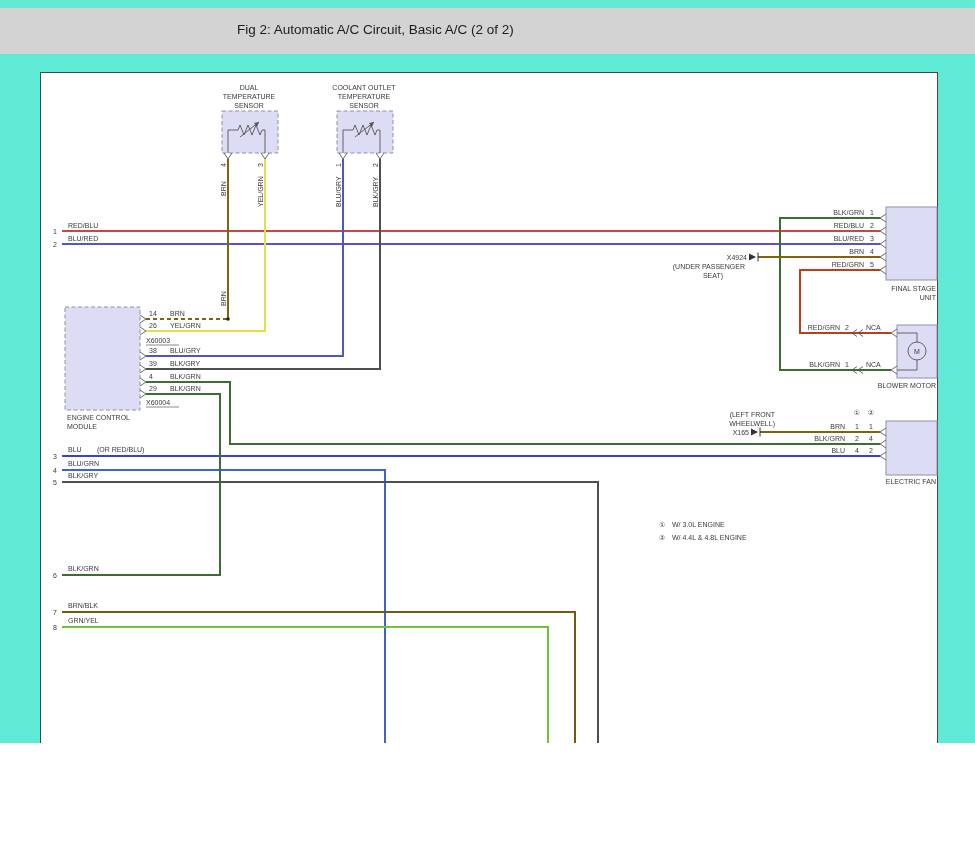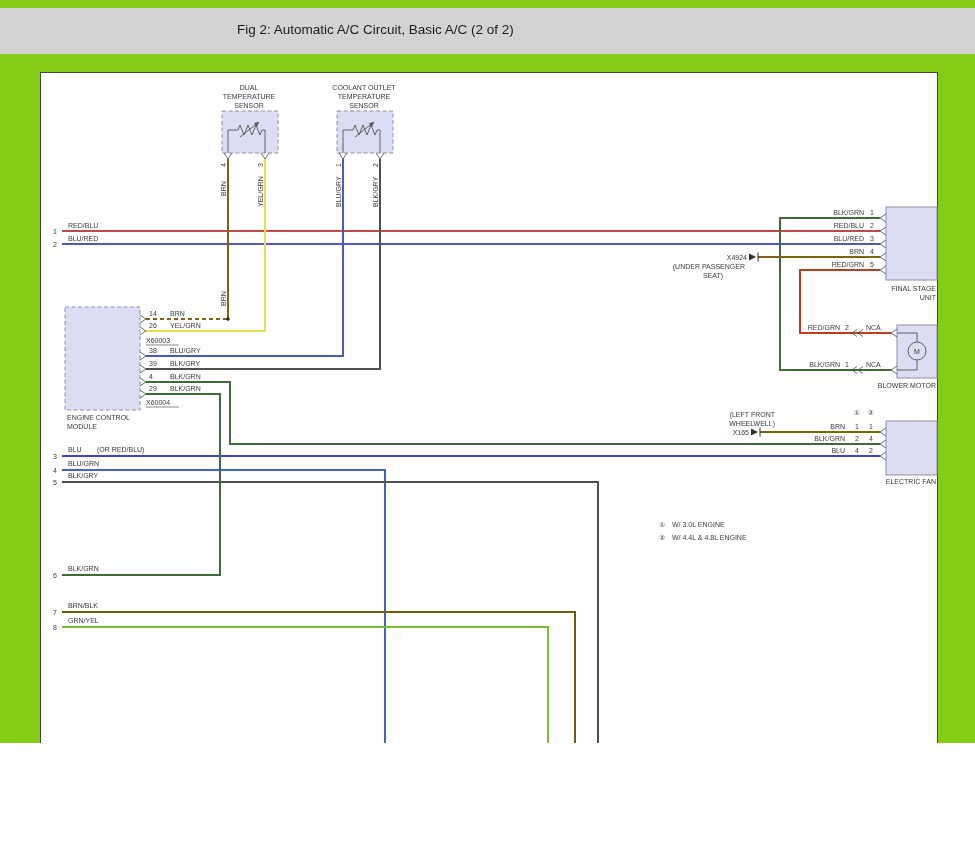--- a/index.html
+++ b/index.html
@@ -1,16 +1,16 @@
 <!DOCTYPE html>
 <html><head>
 <meta charset="utf-8">
 <style>
   html,body{margin:0;padding:0;background:#ffffff;}
-  .stage{position:relative;width:975px;height:743px;background:#84cc16;overflow:hidden;
+  .stage{position:relative;width:975px;height:743px;background:#5eead4;overflow:hidden;
          font-family:"Liberation Sans",sans-serif;}
   .titlebar{position:absolute;left:0;top:8px;width:975px;height:46px;background:#d3d3d3;}
   .titlebar span{position:absolute;left:237px;top:14px;font-size:13.5px;color:#1c1c1c;}
   svg{position:absolute;left:0;top:0;}
   svg text{font-family:"Liberation Sans",sans-serif;font-size:7px;fill:#3a3a3a;}
   text.e{text-anchor:end}
   text.m{text-anchor:middle}
   .wire{fill:none;stroke-width:1.3;shape-rendering:crispEdges;}
   .comp{stroke:#9090a8;stroke-width:1;}
   .dashedbox{stroke-dasharray:4 2.5;}

